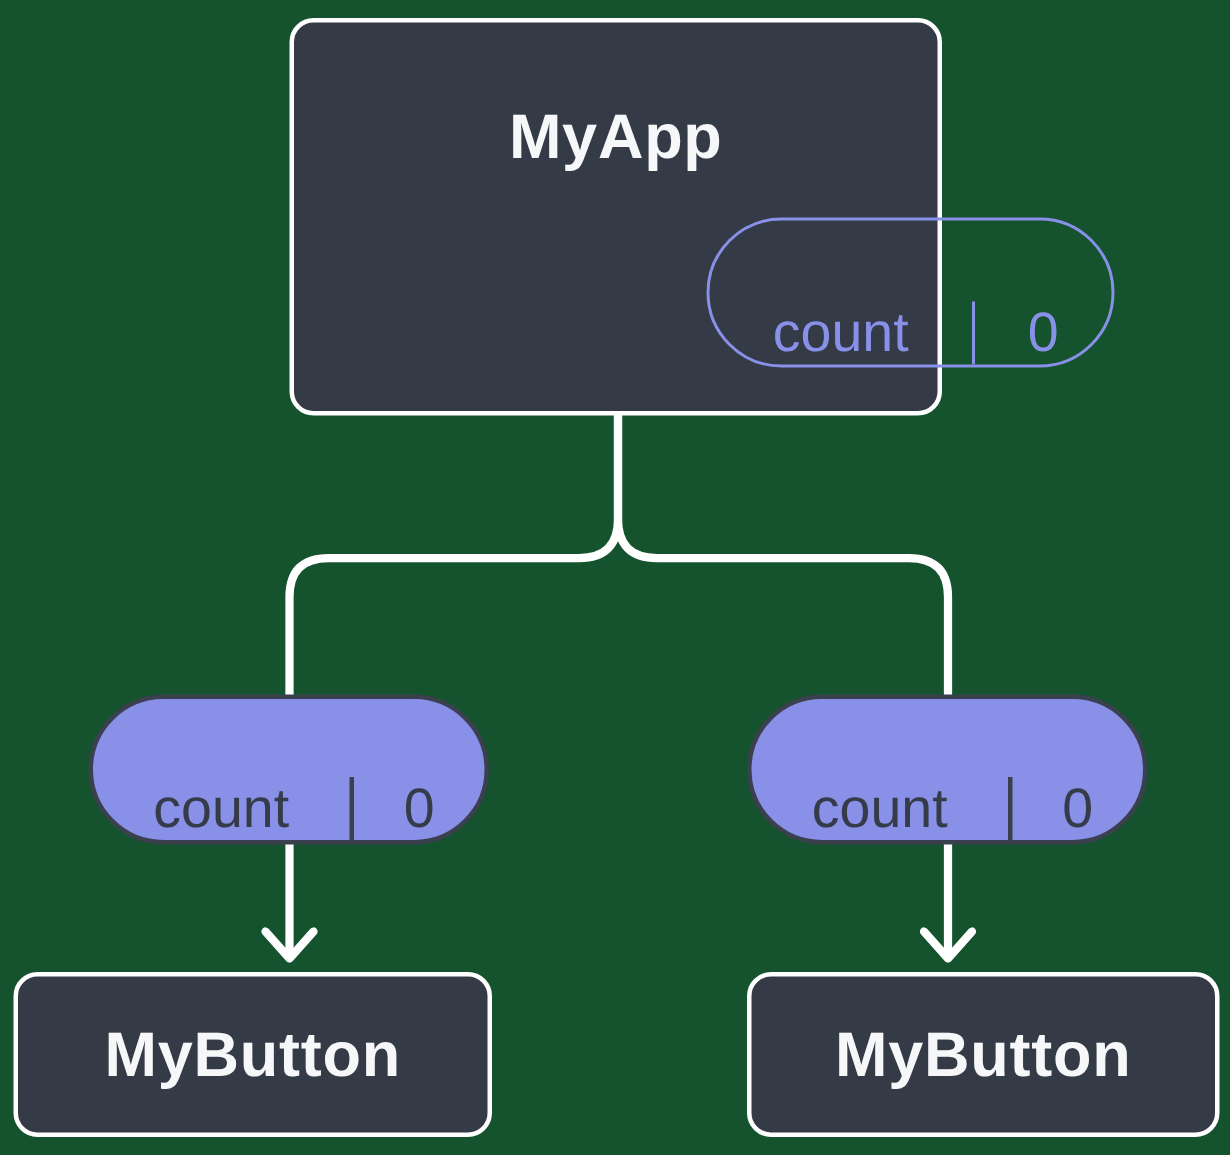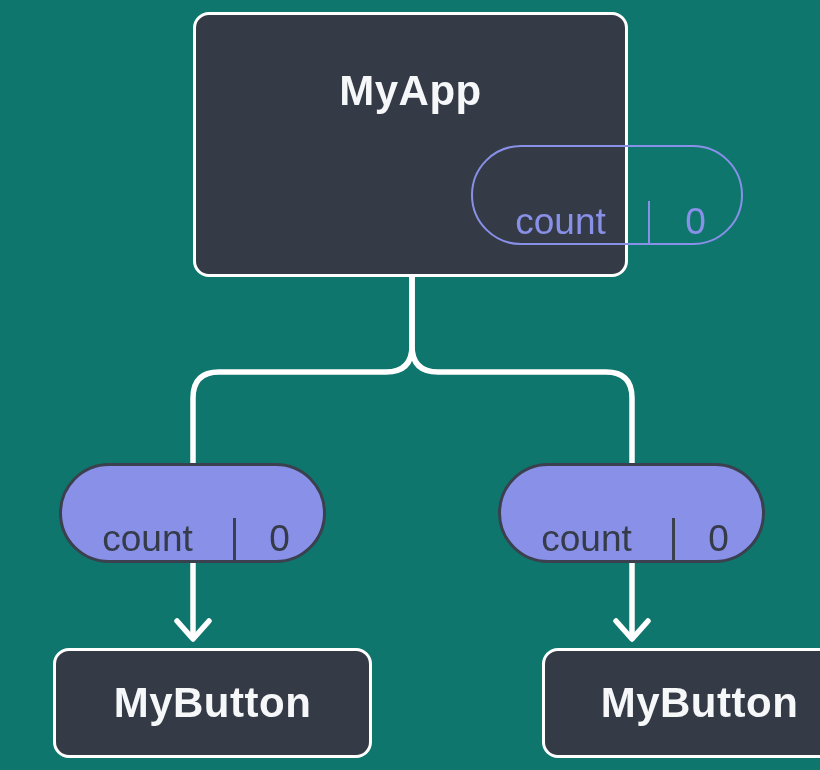--- a/index.html
+++ b/index.html
@@ -1,34 +1,34 @@
 <!DOCTYPE html>
 <html><head>
 <meta charset="utf-8">
 <style>
   html, body { margin: 0; padding: 0; background: #000; }
   .canvas {
     position: relative;
     width: 820px;
     height: 770px;
-    background: #0f766e;
+    background: #14532d;
     font-family: "Liberation Sans", "DejaVu Sans", sans-serif;
     overflow: hidden;
   }
 
   
   .component-box {
     position: absolute;
     box-sizing: border-box;
     background: #343A46;
     border: 3.5px solid #FFFFFF;
     border-radius: 16px;
   }
   .root-box   { left: 193px; top: 12px;  width: 435px; height: 265px; }
-  .child-box  { display: flex; align-items: center; justify-content: center; margin-left: 44px; }
+  .child-box  { display: flex; align-items: center; justify-content: center; }
   .child-box-left  { left: 9px;   top: 648px; width: 319px; height: 110px; }
   .child-box-right { left: 498px; top: 648px; width: 315px; height: 110px; }
 
   .component-title {
     color: #F6F7F9;
     font-size: 42px;
     font-weight: 600;
     letter-spacing: 0.5px;
     text-align: center;
   }

